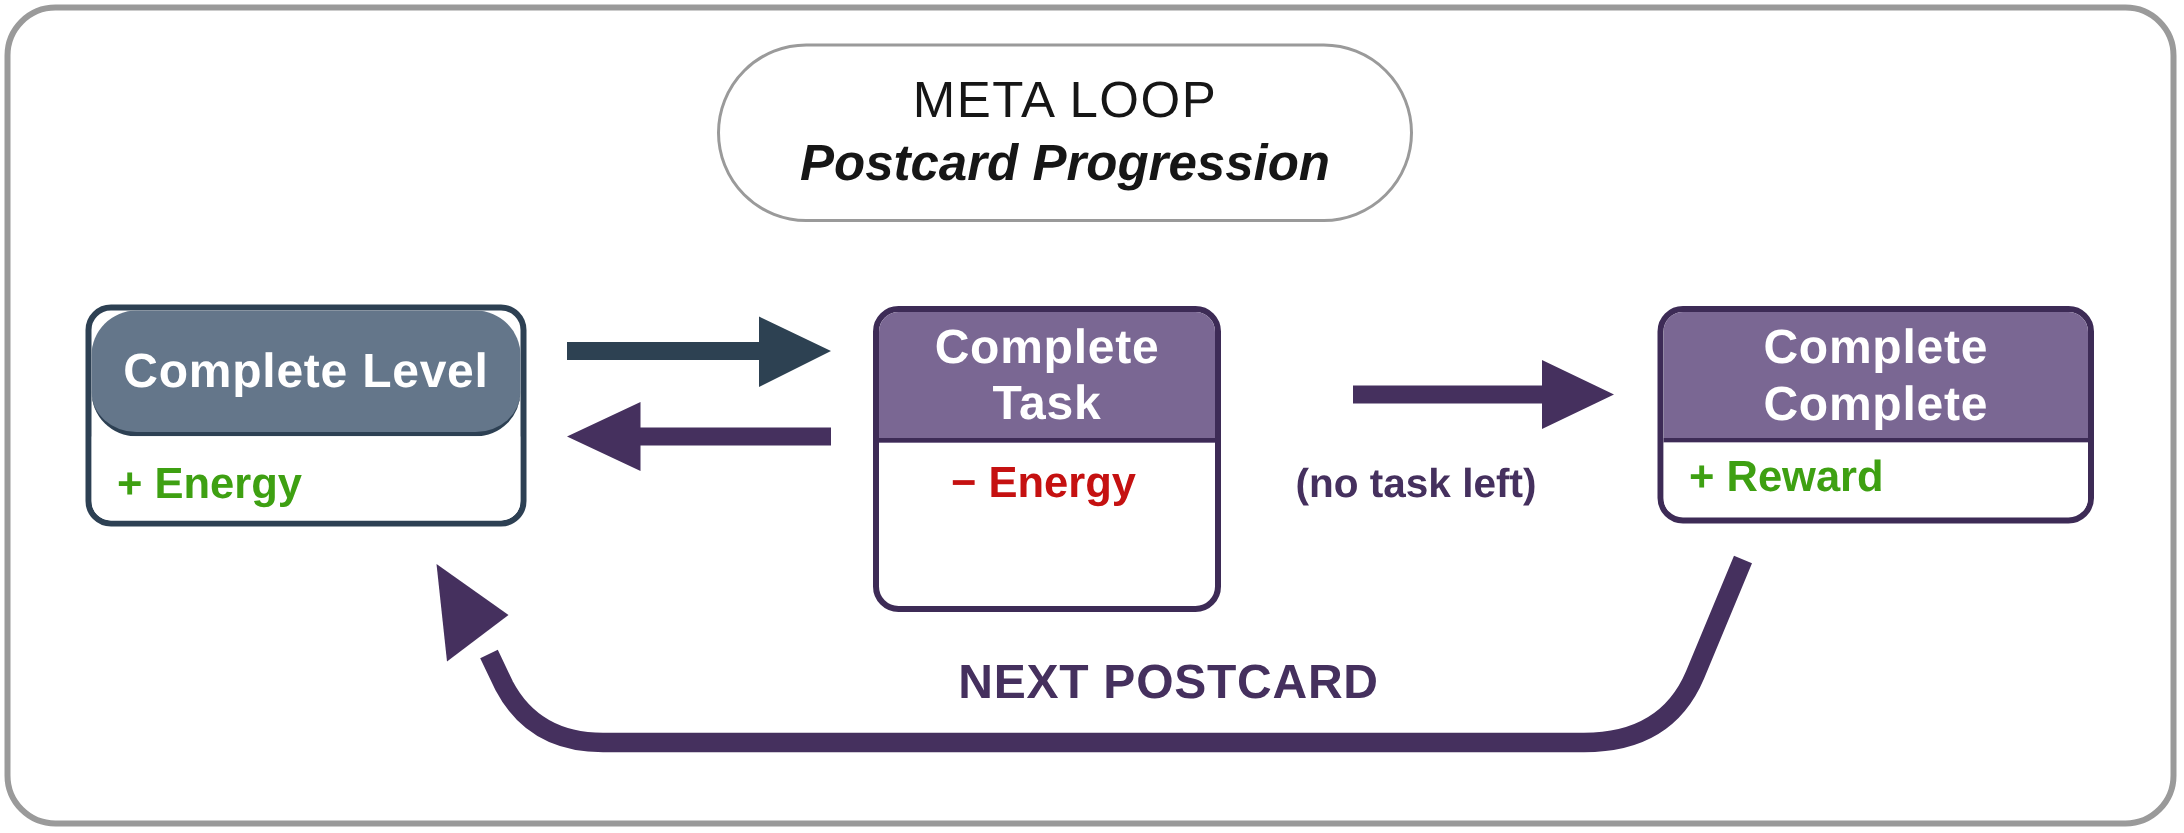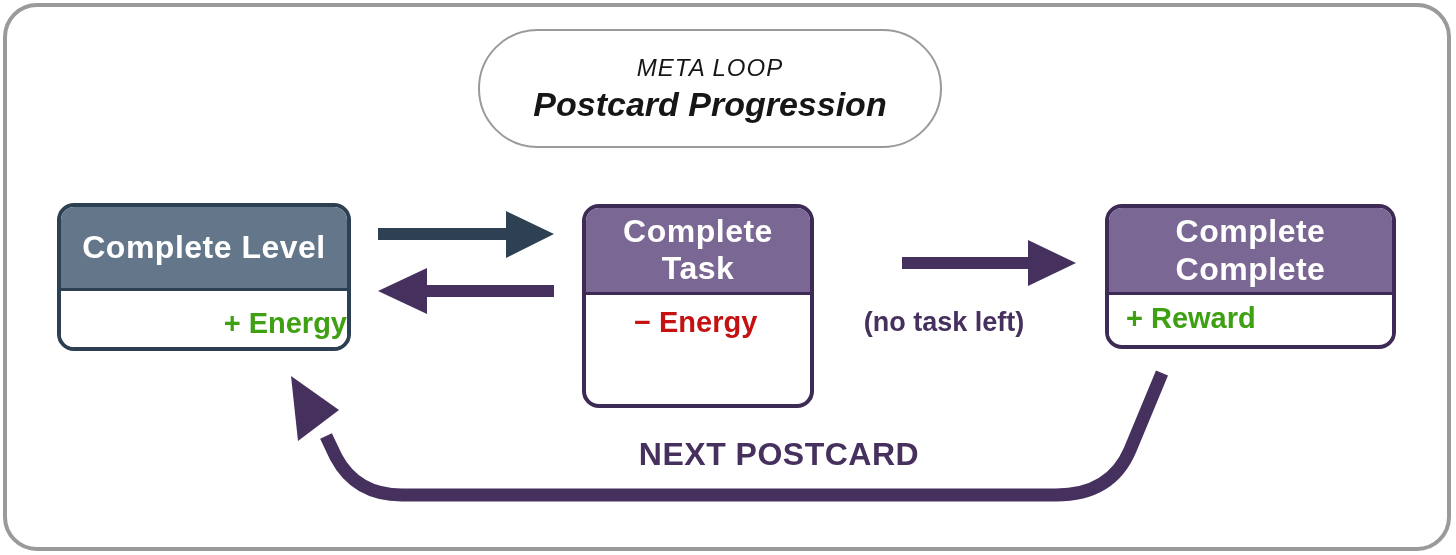--- a/index.html
+++ b/index.html
@@ -38,22 +38,21 @@
     border-radius: 60px;
     box-sizing: border-box;
     background: #ffffff;
     display: flex;
     flex-direction: column;
     align-items: center;
     justify-content: center;
     gap: 3px;
   }
   .pill .t1 {
-    font-style: italic;
-    font-size: 24px;
+    font-size: 34px;
     letter-spacing: 1px;
     color: var(--title-text, #161616);
   }
   .pill .t2 {
     font-style: italic;
     font-weight: bold;
     font-size: 34px;
     color: var(--title-text, #161616);
   }
   .node {
@@ -88,26 +87,26 @@
 
   .node-level {
     left: 57px; top: 203px;
     width: 294px; height: 148px;
     border: 4px solid var(--slate-border, #2d4053);
   }
   .node-level .hdr {
     height: 81px;
     background: var(--slate-header, #64768a);
     border-bottom: 3px solid var(--slate-border, #2d4053);
+    border-radius: 30px;
   }
   .node-level .body {
     height: 64px;
     display: flex;
     align-items: center;
-    justify-content: flex-end;
   }
 
   .node-task {
     left: 582px; top: 204px;
     width: 232px; height: 204px;
     border: 4px solid var(--purple-border, #3d2b56);
   }
   .node-task .hdr {
     height: 84px;
     background: var(--purple-header, #7a6793);

